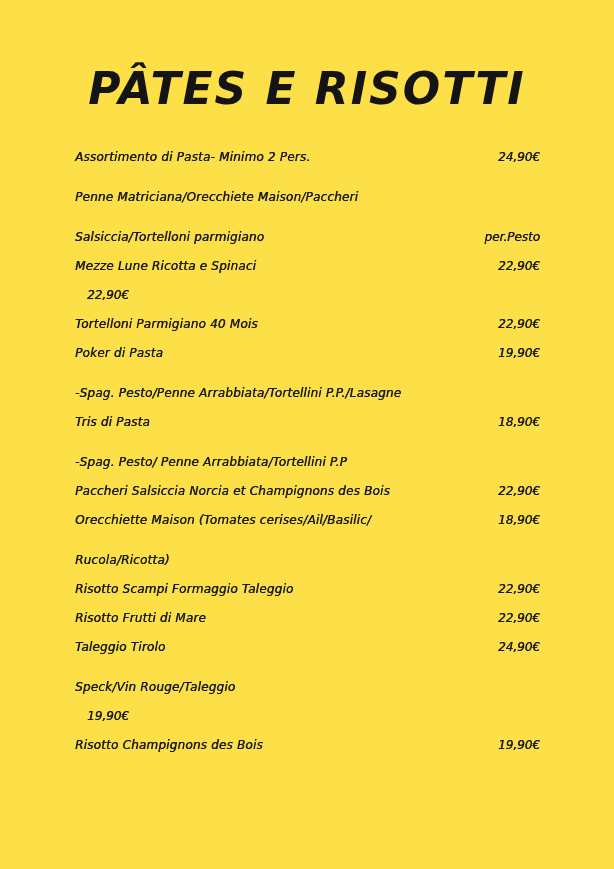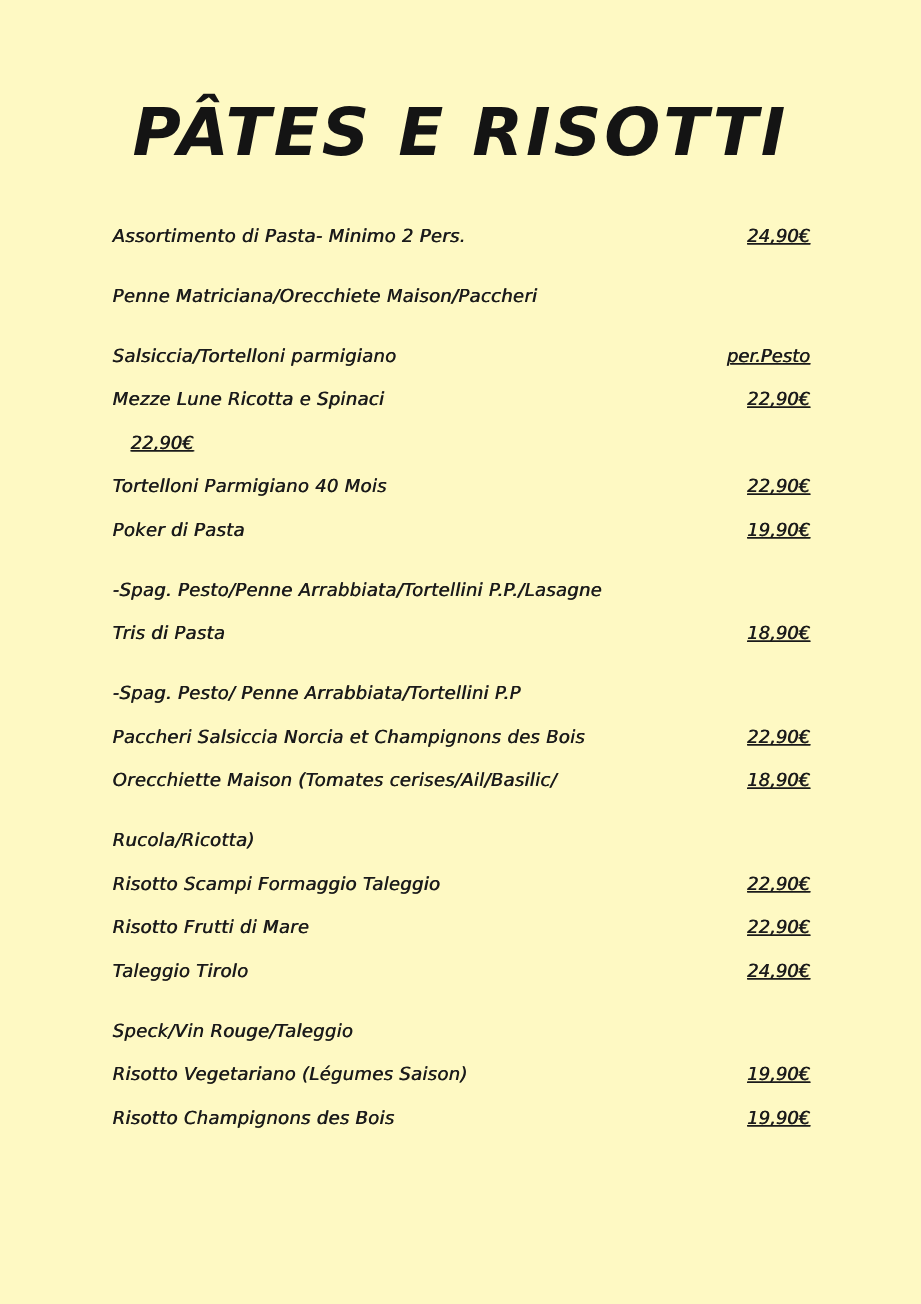--- a/index.html
+++ b/index.html
@@ -4,21 +4,21 @@
 <style>
   html, body {
     margin: 0;
     padding: 0;
     background: #ffffff;
   }
   .page {
     position: relative;
     width: 614px;
     height: 869px;
-    background: #fef9c3;
+    background: #fde047;
     overflow: hidden;
     font-family: "DejaVu Sans", sans-serif;
     color: #1b1b1b;
   }
   .title {
     position: absolute;
     top: 64px;
     left: 0;
     width: 100%;
     text-align: center;
@@ -51,21 +51,20 @@
     margin-top: 20px;
   }
   .dish {
     white-space: pre-wrap;
     letter-spacing: 0.2px;
   }
   .price {
     text-align: right;
     white-space: nowrap;
     padding-left: 12px;
-    text-decoration: underline;
   }
 </style>
 </head>
 <body>
 
 <div class="page">
   <div class="title">PÂTES E RISOTTI</div>
   <div class="menu">
       <div class="item">
         <div class="row">
@@ -151,21 +150,20 @@
           <span class="dish">Taleggio Tirolo</span>
           <span class="price">24,90€</span>
         </div>
         <div class="row sub">
           <span class="dish">Speck/Vin Rouge/Taleggio</span>
           <span class="price"></span>
         </div>
       </div>
       <div class="item">
         <div class="row">
-          <span class="dish">Risotto Vegetariano (Légumes Saison)</span>
           <span class="price">19,90€</span>
         </div>
       </div>
       <div class="item">
         <div class="row">
           <span class="dish">Risotto Champignons des Bois</span>
           <span class="price">19,90€</span>
         </div>
       </div>
     </div>

